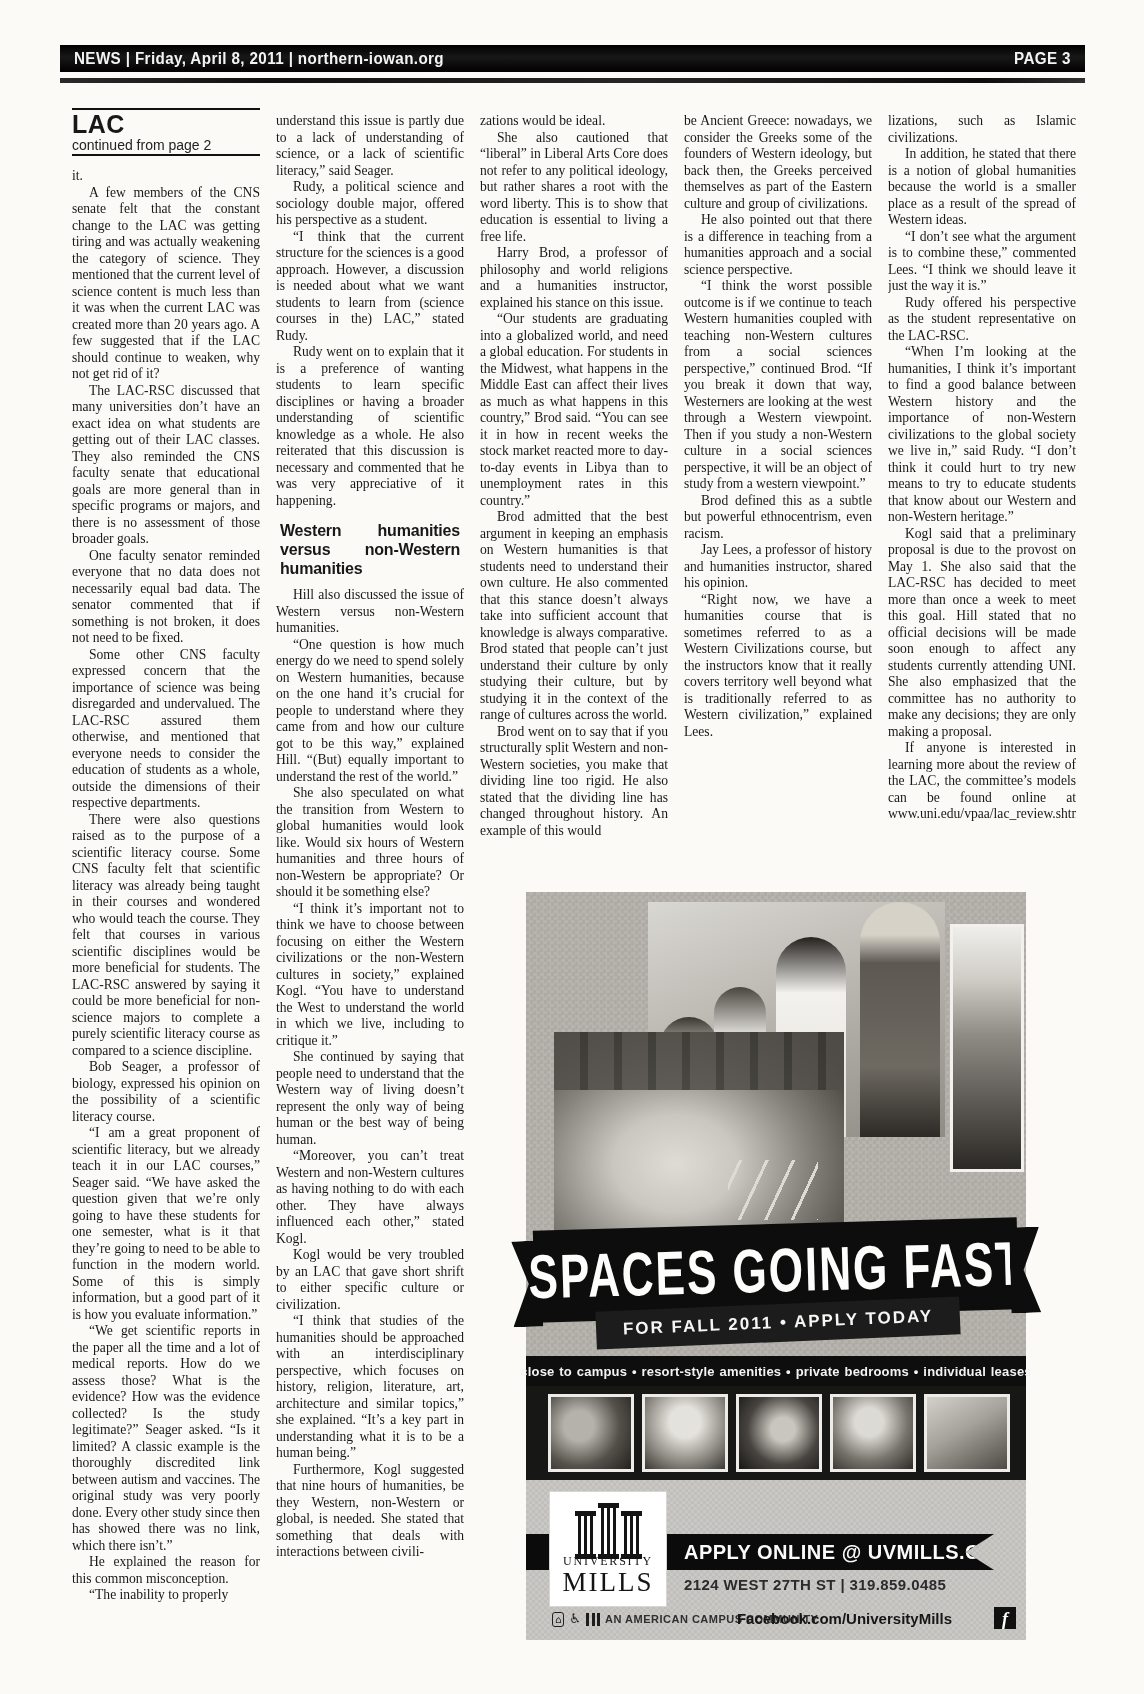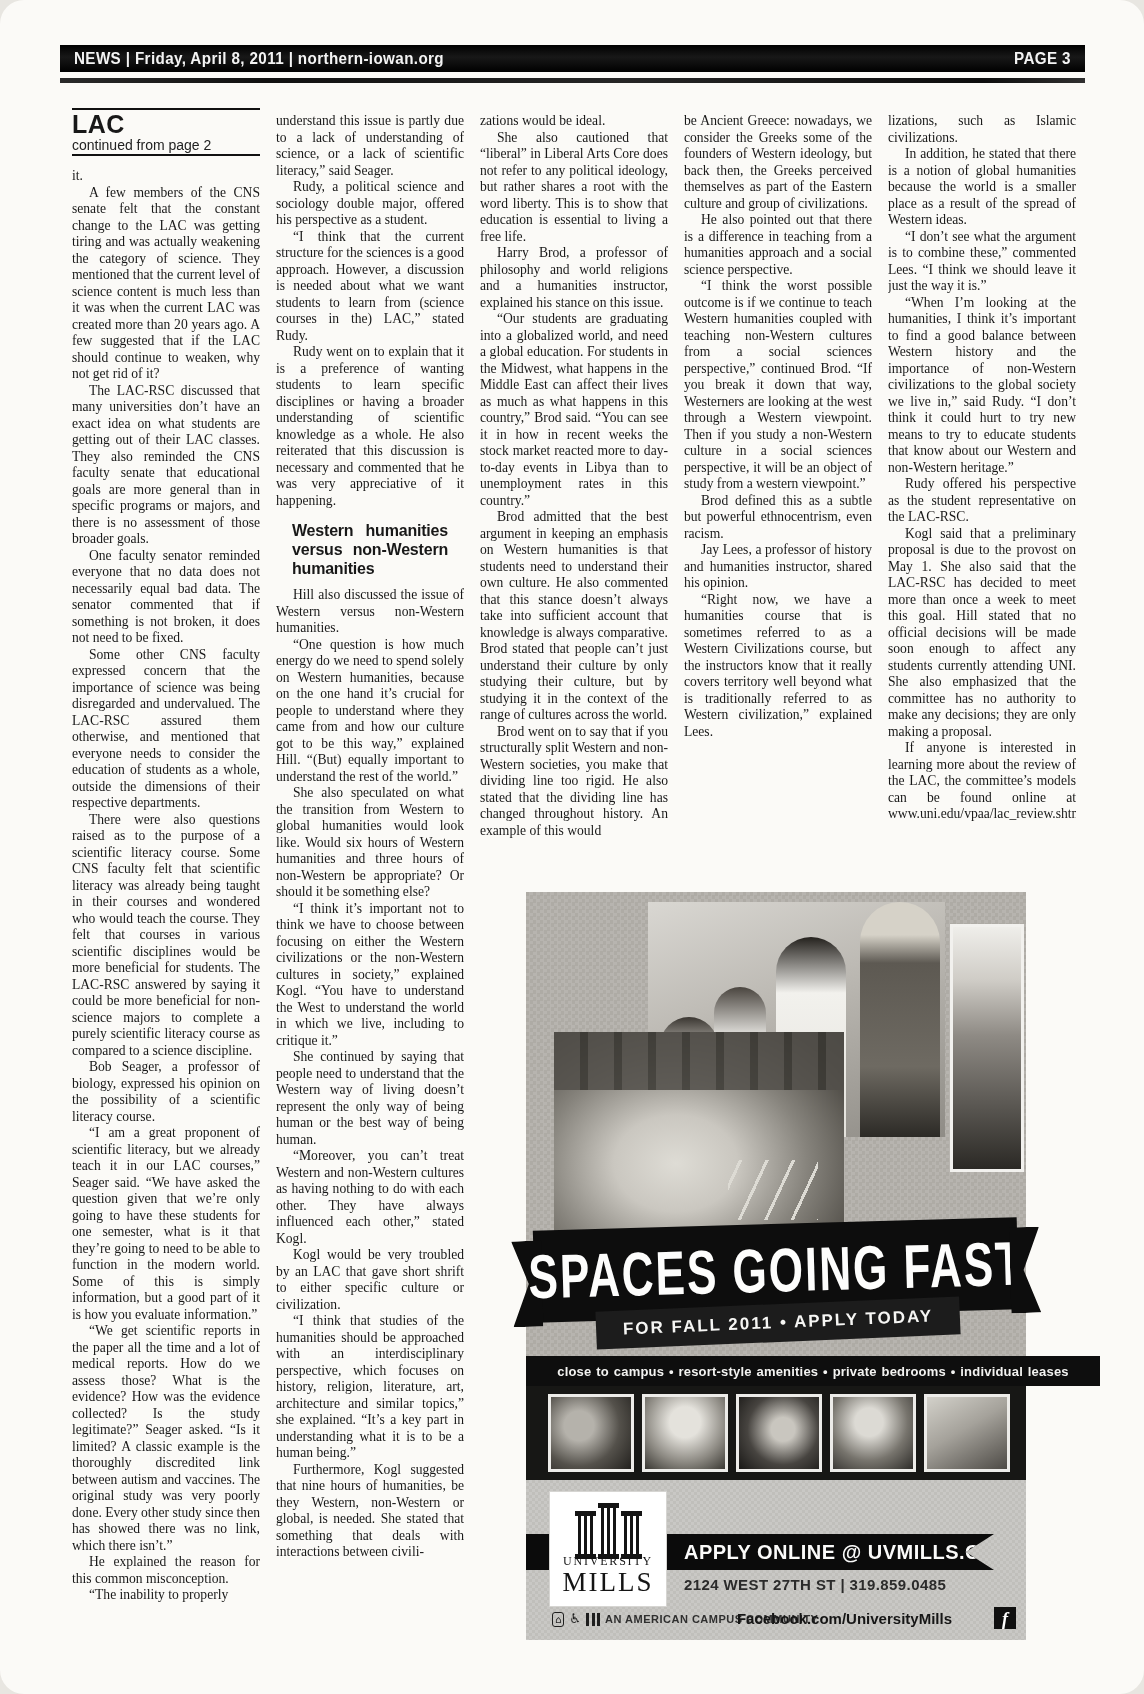--- a/index.html
+++ b/index.html
@@ -1,17 +1,17 @@
 <!DOCTYPE html>
 <html><head>
 <meta charset="utf-8">
 <style>
   html,body{margin:0;padding:0;background:#e8e6e1;}
   #page{position:relative;width:1144px;height:1694px;background:#fbfaf7;overflow:hidden;
-        font-family:"Liberation Serif",serif;color:#181818;border-radius:24px;}
+        font-family:"Liberation Serif",serif;color:#181818;}
   
   #masthead{position:absolute;left:60px;top:45px;width:1025px;height:27px;
     background:linear-gradient(180deg,#000 0%,#181818 45%,#000 100%);
     display:flex;align-items:center;justify-content:space-between;
     padding:0 14px;box-sizing:border-box;}
   .mast-text{font-family:"Liberation Sans",sans-serif;font-weight:bold;color:#f4f4f4;
     font-size:16px;letter-spacing:.4px;transform:scaleX(.95);transform-origin:left center;white-space:nowrap;}
   .mast-right{transform-origin:right center;}
   #mast-rule{position:absolute;left:60px;top:78px;width:1025px;height:5px;
     background:linear-gradient(90deg,#2a2a2a,#101010 20%,#262626 55%,#0d0d0d 90%,#303030);}
@@ -26,21 +26,21 @@
   #col4{left:684px;top:113px;height:778px;}
   #col5{left:888px;top:113px;height:748px;}
   
   #slug{margin-bottom:12px;}
   .slug-rule{height:2px;background:#111;}
   #slug-title{font-family:"Liberation Sans",sans-serif;font-weight:bold;font-size:25px;
     line-height:24px;margin:2px 0 0;letter-spacing:.5px;}
   #slug-sub{font-family:"Liberation Sans",sans-serif;font-size:14px;color:#222;
     line-height:18px;margin:0 0 0;}
   .subhead{font-family:"Liberation Sans",sans-serif;font-weight:bold;font-size:16px;
-    line-height:19px;text-align:justify;margin:12px 16px 9px;text-indent:0;letter-spacing:-.2px;}
+    line-height:19px;text-align:justify;margin:12px 4px 9px;text-indent:0;letter-spacing:-.2px;}
   
   #ad{position:absolute;left:526px;top:892px;width:500px;height:748px;
       background:repeating-conic-gradient(#b7b4af 0% 25%,#aeaba5 0% 50%) 0 0/7px 7px;}
   #ad-top{position:absolute;left:0;top:0;width:500px;height:336px;overflow:visible;}
   #photo-group{position:absolute;left:122px;top:10px;width:297px;height:235px;
     background:linear-gradient(160deg,#d9d7d2 0%,#bdbab4 40%,#8f8c86 100%);overflow:hidden;}
   .fig{position:absolute;bottom:0;border-radius:40px 40px 0 0;}
   #fig-1{left:12px;width:58px;height:120px;background:linear-gradient(#3a3631,#cfccc5 30%,#b9b6ae);}
   #fig-2{left:66px;width:52px;height:150px;background:linear-gradient(#4a453f,#efeeea 35%,#d8d6d0);}
   #fig-3{left:128px;width:70px;height:200px;background:linear-gradient(#24211d,#f2f1ed 28%,#e4e2dc);}
@@ -62,21 +62,21 @@
   #ribbon::before,#ribbon::after{content:"";position:absolute;top:10px;width:30px;height:86px;background:#0d0d0d;}
   #ribbon::before{left:-22px;clip-path:polygon(0 0,100% 0,100% 100%,0 100%,55% 50%);}
   #ribbon::after{right:-22px;clip-path:polygon(0 0,100% 0,45% 50%,100% 100%,0 100%);}
   #ribbon-text{font-family:"Liberation Sans",sans-serif;font-weight:bold;color:#fdfdfc;
     font-size:46px;letter-spacing:2px;transform:scale(.96,1.34);white-space:nowrap;}
   #sub-ribbon{position:absolute;left:70px;top:412px;width:364px;height:38px;background:#1c1c1c;
     transform:rotate(-2.4deg);display:flex;align-items:center;justify-content:center;}
   #sub-ribbon-text{font-family:"Liberation Sans",sans-serif;font-weight:bold;color:#f6f6f4;
     font-size:17px;letter-spacing:2px;white-space:nowrap;}
   
-  #amenities{position:absolute;left:0;top:464px;width:574px;height:30px;background:#0e0e0e;
+  #amenities{position:absolute;left:0;top:464px;width:500px;height:30px;background:#0e0e0e;
     display:flex;align-items:center;justify-content:center;}
   #amenities-text{font-family:"Liberation Sans",sans-serif;font-weight:bold;color:#f3f3f1;
     font-size:13px;letter-spacing:.2px;word-spacing:1px;white-space:nowrap;}
   
   #strip{position:absolute;left:0;top:494px;width:500px;height:94px;background:#171715;}
   .thumb{position:absolute;top:8px;width:86px;height:78px;border:3px solid #edece9;box-sizing:border-box;}
   #thumb-1{left:22px;background:radial-gradient(circle at 35% 40%,#b5b2ab 0 22%,#54514b 60%,#23211e 100%);}
   #thumb-2{left:116px;background:radial-gradient(circle at 50% 35%,#e4e2dc 0 25%,#8d8a83 65%,#3a3833 100%);}
   #thumb-3{left:210px;background:radial-gradient(circle at 55% 45%,#c9c6bf 0 20%,#474440 60%,#191816 100%);}
   #thumb-4{left:304px;background:radial-gradient(circle at 45% 35%,#dcdad4 0 22%,#77746d 60%,#2e2c29 100%);}
@@ -179,22 +179,22 @@
       <p>He also pointed out that there is a difference in teaching from a humanities approach and a social science perspective.</p>
       <p>“I think the worst possible outcome is if we continue to teach Western humanities coupled with teaching non-Western cultures from a social sciences perspective,” continued Brod. “If you break it down that way, Westerners are looking at the west through a Western viewpoint. Then if you study a non-Western culture in a social sciences perspective, it will be an object of study from a western viewpoint.”</p>
       <p>Brod defined this as a subtle but powerful ethnocentrism, even racism.</p>
       <p>Jay Lees, a professor of history and humanities instructor, shared his opinion.</p>
       <p>“Right now, we have a humanities course that is sometimes referred to as a Western Civilizations course, but the instructors know that it really covers territory well beyond what is traditionally referred to as Western civilization,” explained Lees.</p>
     </div>
   <div id="col5" class="col">
       <p class="flush">lizations, such as Islamic civilizations.</p>
       <p>In addition, he stated that there is a notion of global humanities because the world is a smaller place as a result of the spread of Western ideas.</p>
       <p>“I don’t see what the argument is to combine these,” commented Lees. “I think we should leave it just the way it is.”</p>
+      <p>Rudy offered his perspective as the student representative on the LAC-RSC.</p>
       <p>“When I’m looking at the humanities, I think it’s important to find a good balance between Western history and the importance of non-Western civilizations to the global society we live in,” said Rudy. “I don’t think it could hurt to try new means to try to educate students that know about our Western and non-Western heritage.”</p>
-      <p>Rudy offered his perspective as the student representative on the LAC-RSC.</p>
       <p>Kogl said that a preliminary proposal is due to the provost on May 1. She also said that the LAC-RSC has decided to meet more than once a week to meet this goal. Hill stated that no official decisions will be made soon enough to affect any students currently attending UNI. She also emphasized that the committee has no authority to make any decisions; they are only making a proposal.</p>
       <p>If anyone is interested in learning more about the review of the LAC, the committee’s models can be found online at www.uni.edu/vpaa/lac_review.shtml.</p>
     </div>
 
   <div id="ad">
     <div id="ad-top">
       <div id="photo-group">
         <div id="fig-1" class="fig"></div>
         <div id="fig-2" class="fig"></div>
         <div id="fig-3" class="fig"></div>

